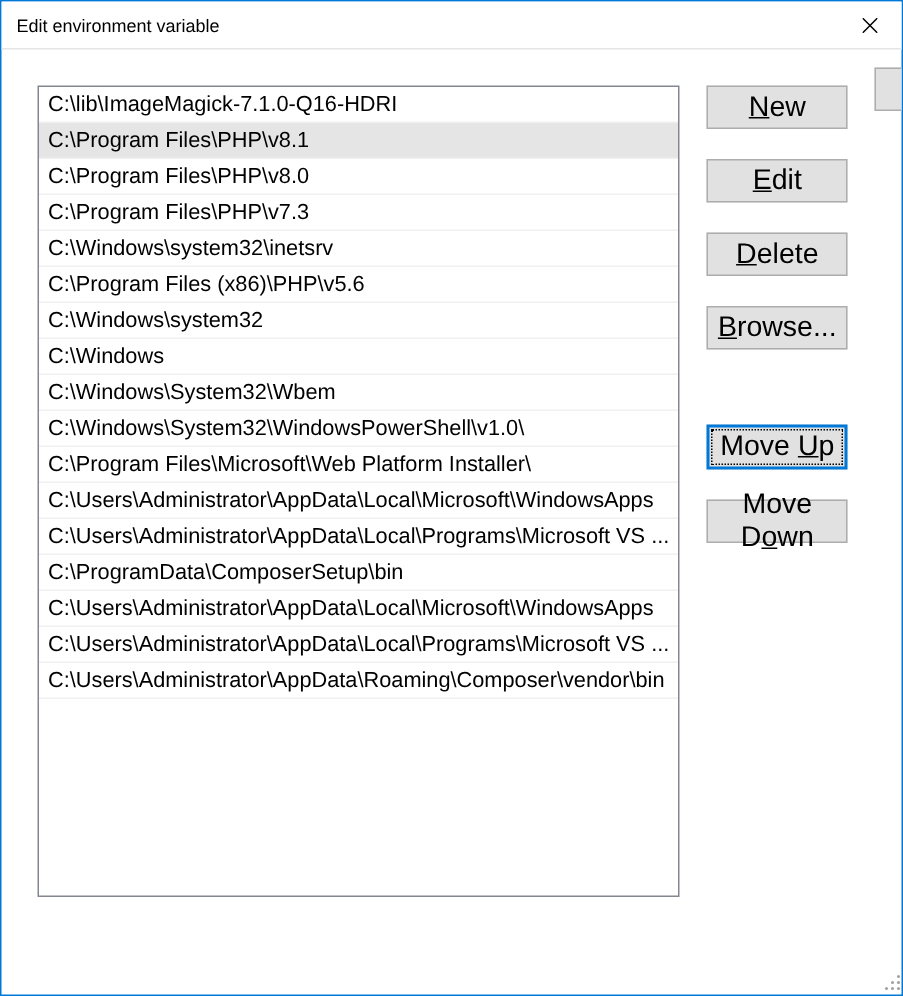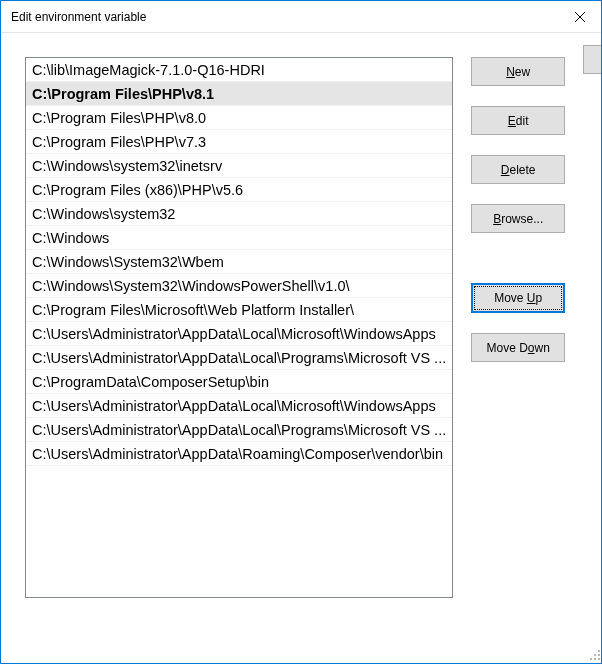--- a/index.html
+++ b/index.html
@@ -66,32 +66,31 @@
     border-bottom: 1px solid #f0f0f0;
     font-size: 14.5px;
     color: #000;
     white-space: nowrap;
     overflow: hidden;
     text-overflow: ellipsis;
     cursor: default;
   }
   .list-row.selected {
     background: #e5e5e5;
-    font-weight: bold;
   }
   .side-buttons {
     width: 94px;
     display: flex;
     flex-direction: column;
   }
   .btn {
     height: 29px;
     border: 1px solid #adadad;
     background: #e1e1e1;
-    font-size: 12px;
+    font-size: 19px;
     font-family: inherit;
     color: #000;
     cursor: default;
     padding: 0;
     display: flex;
     align-items: center;
     justify-content: center;
     margin-bottom: 20px;
   }
   .btn.focus {

